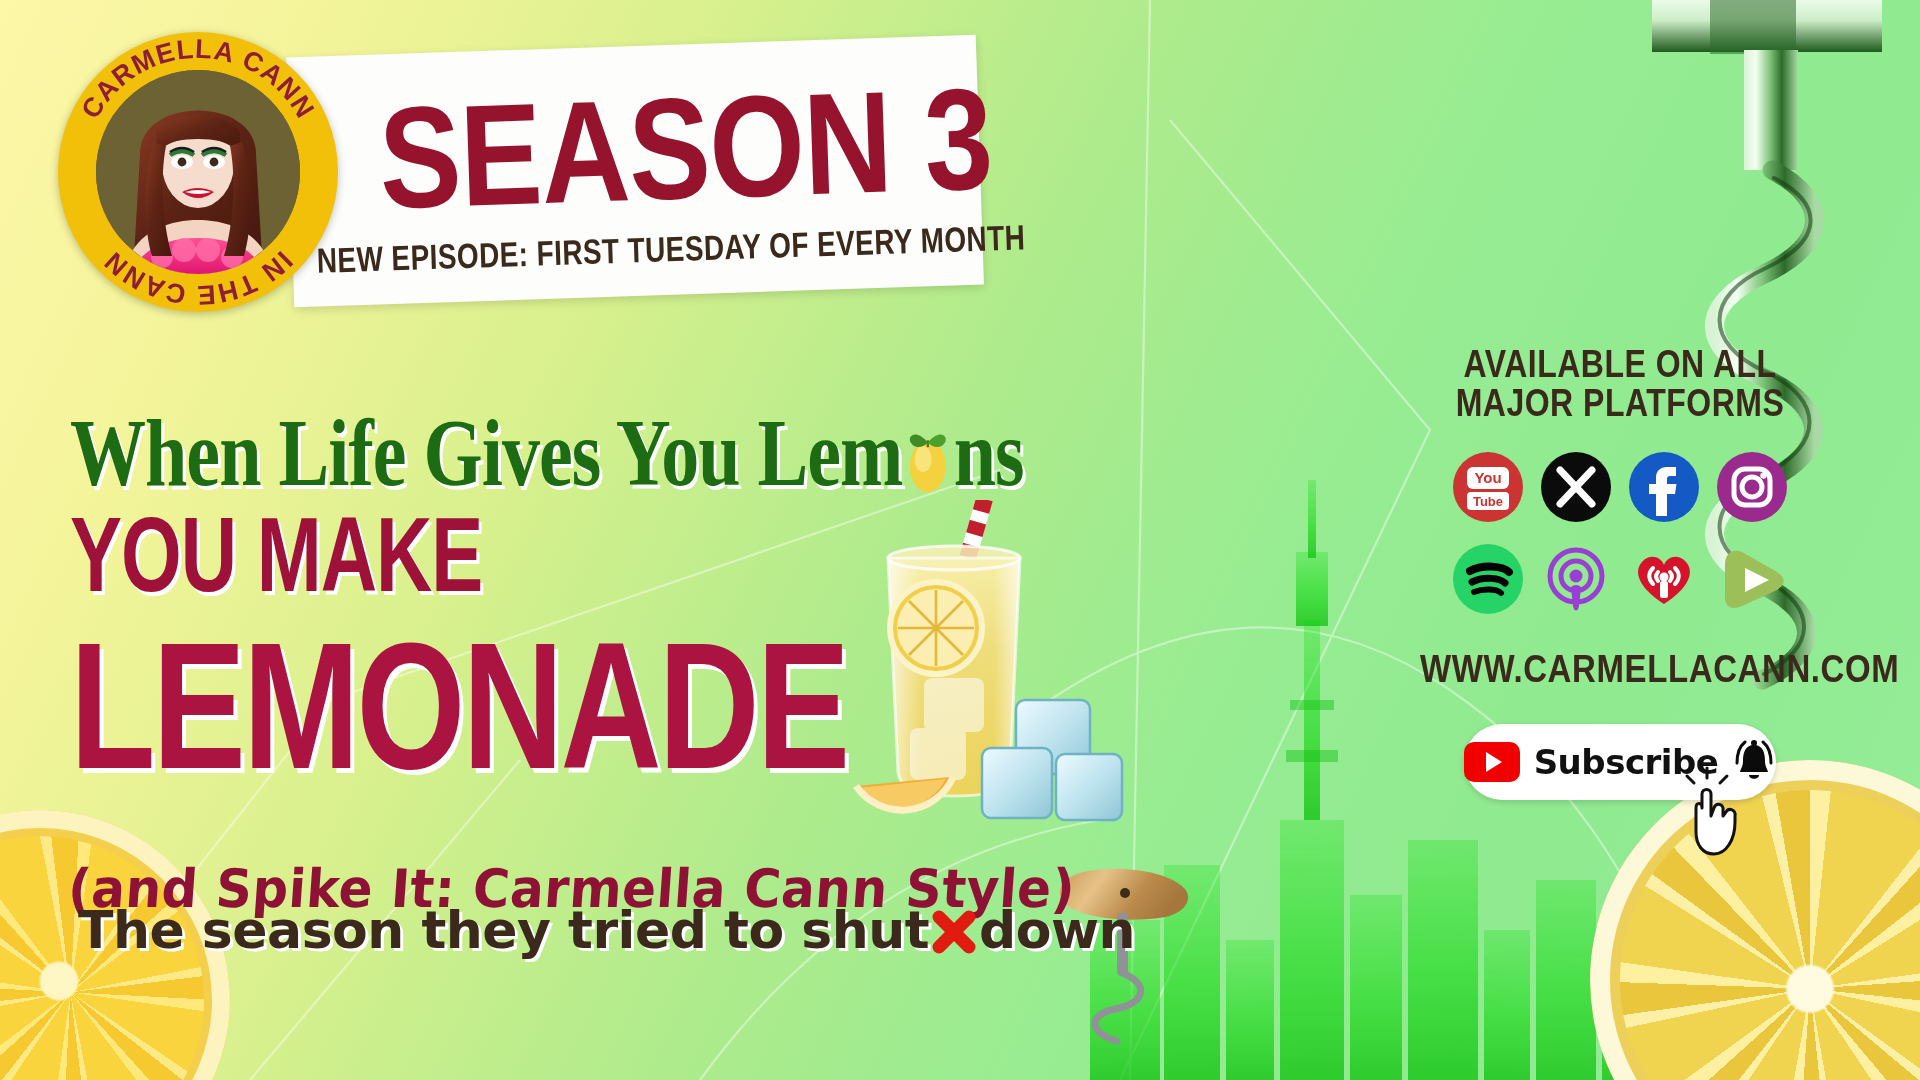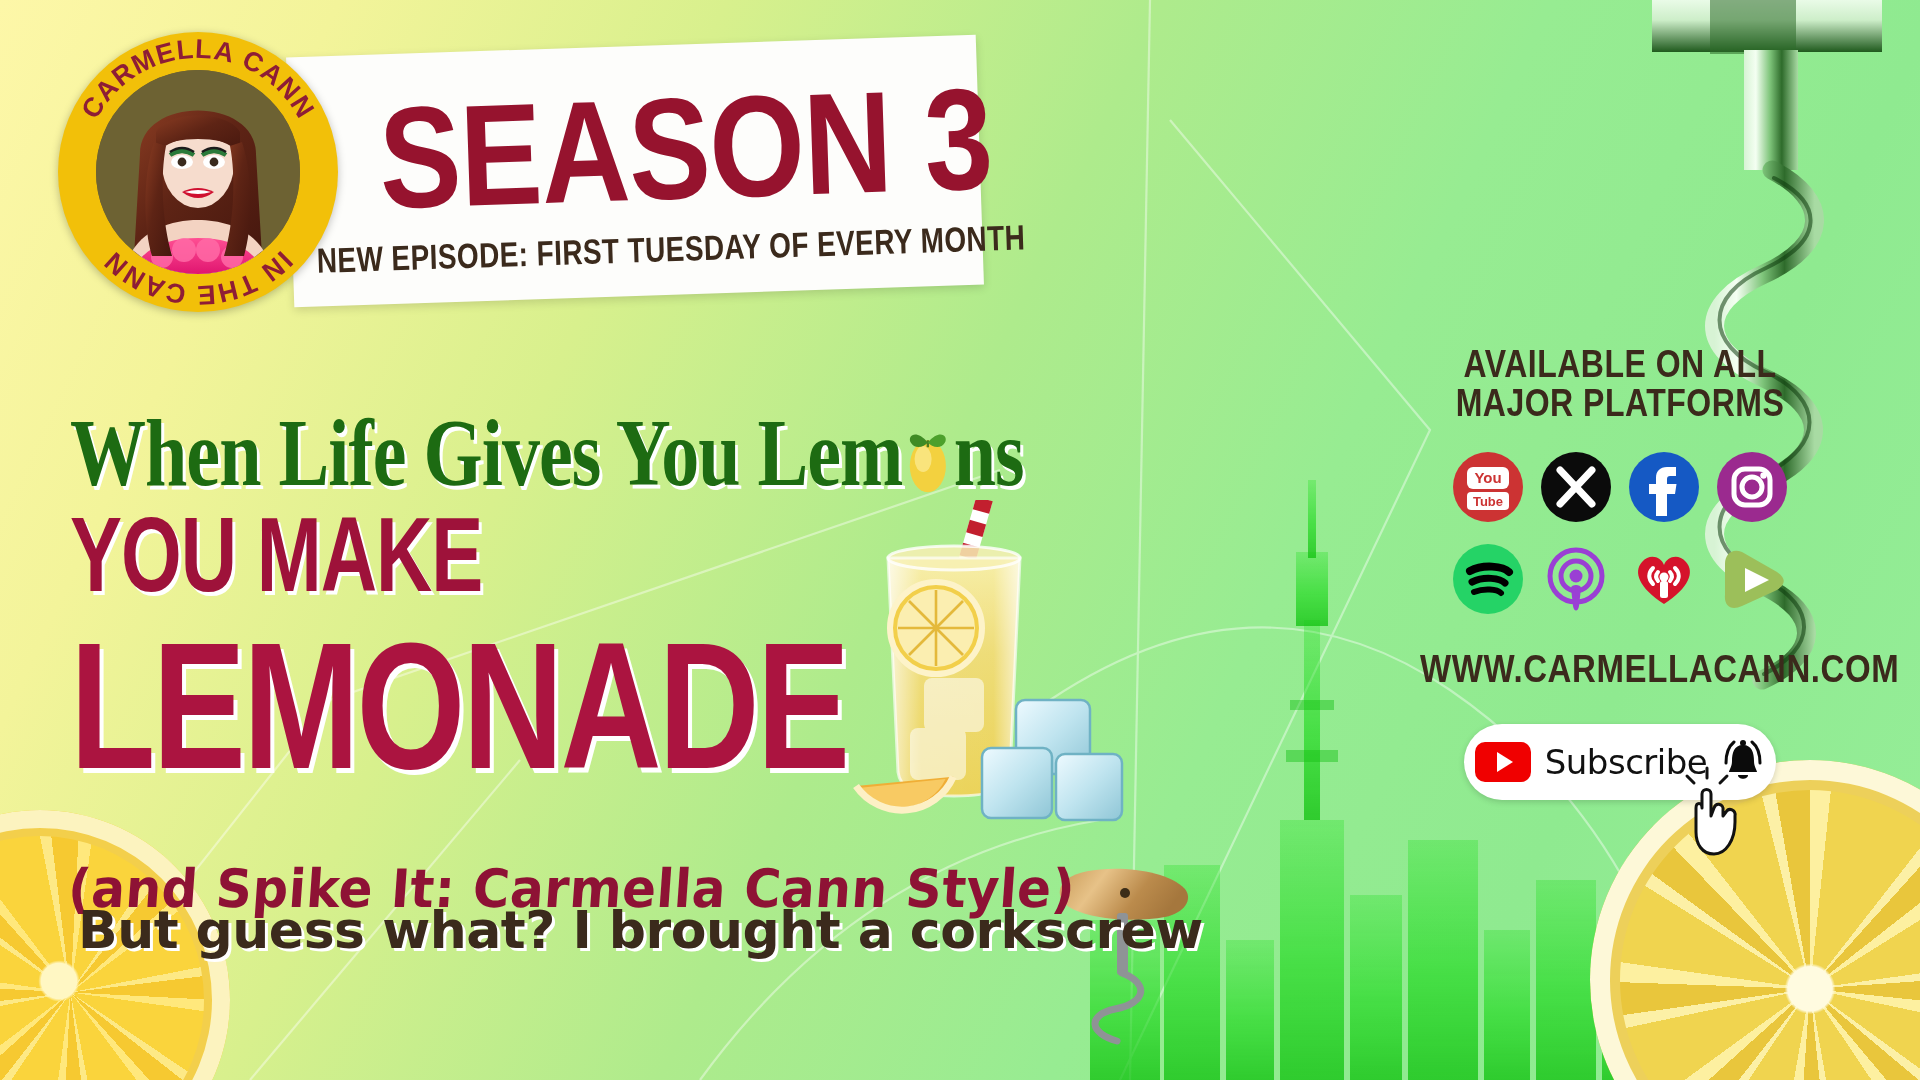--- a/index.html
+++ b/index.html
@@ -297,21 +297,21 @@
   .yt-play::after {
     content:"";
     width:0;height:0;
     border-left: 16px solid #fff;
     border-top: 10px solid transparent;
     border-bottom: 10px solid transparent;
     margin-left: 4px;
   }
   .sub-label {
     font-family: "DejaVu Sans", sans-serif;
-    font-weight: normal;
+    font-weight: bold;
     font-size: 34px;
     color: #111;
     letter-spacing: -.5px;
   }
   .bell { width: 44px; height: 46px; flex:0 0 auto; }
   .cursor-hand {
     position: absolute;
     right: 26px; top: 40px;
     width: 72px; height: 96px;
   }
@@ -574,21 +574,32 @@
         </svg>
       </span>
       <span>ns</span>
     </div>
     <div class="hl-2">YOU MAKE</div>
     <div class="hl-3">LEMONADE</div>
     <div class="hl-4">(and Spike It: Carmella Cann Style)</div>
   </div>
 
   <div class="bottom-lines">
-    <div class="bl-row">But guess what? I brought a corkscrew</div>
+    <div class="bl-row">
+      <span>The season they tried to shut</span>
+      <span class="red-x">
+        <svg viewBox="0 0 46 46" width="46" height="46">
+          <g stroke="#e01b10" stroke-width="13" stroke-linecap="round">
+            <line x1="8" y1="8" x2="38" y2="38"></line>
+            <line x1="38" y1="8" x2="8" y2="38"></line>
+          </g>
+        </svg>
+      </span>
+      <span>down</span>
+    </div>
   </div>
 
   <div class="right-rail">
     <div class="avail-line">AVAILABLE ON ALL</div>
     <div class="avail-line">MAJOR PLATFORMS</div>
 
     <div class="social-grid">
 
       <div class="social-icon" style="background:#cc3333">
         <svg viewBox="0 0 70 70" width="70" height="70">

